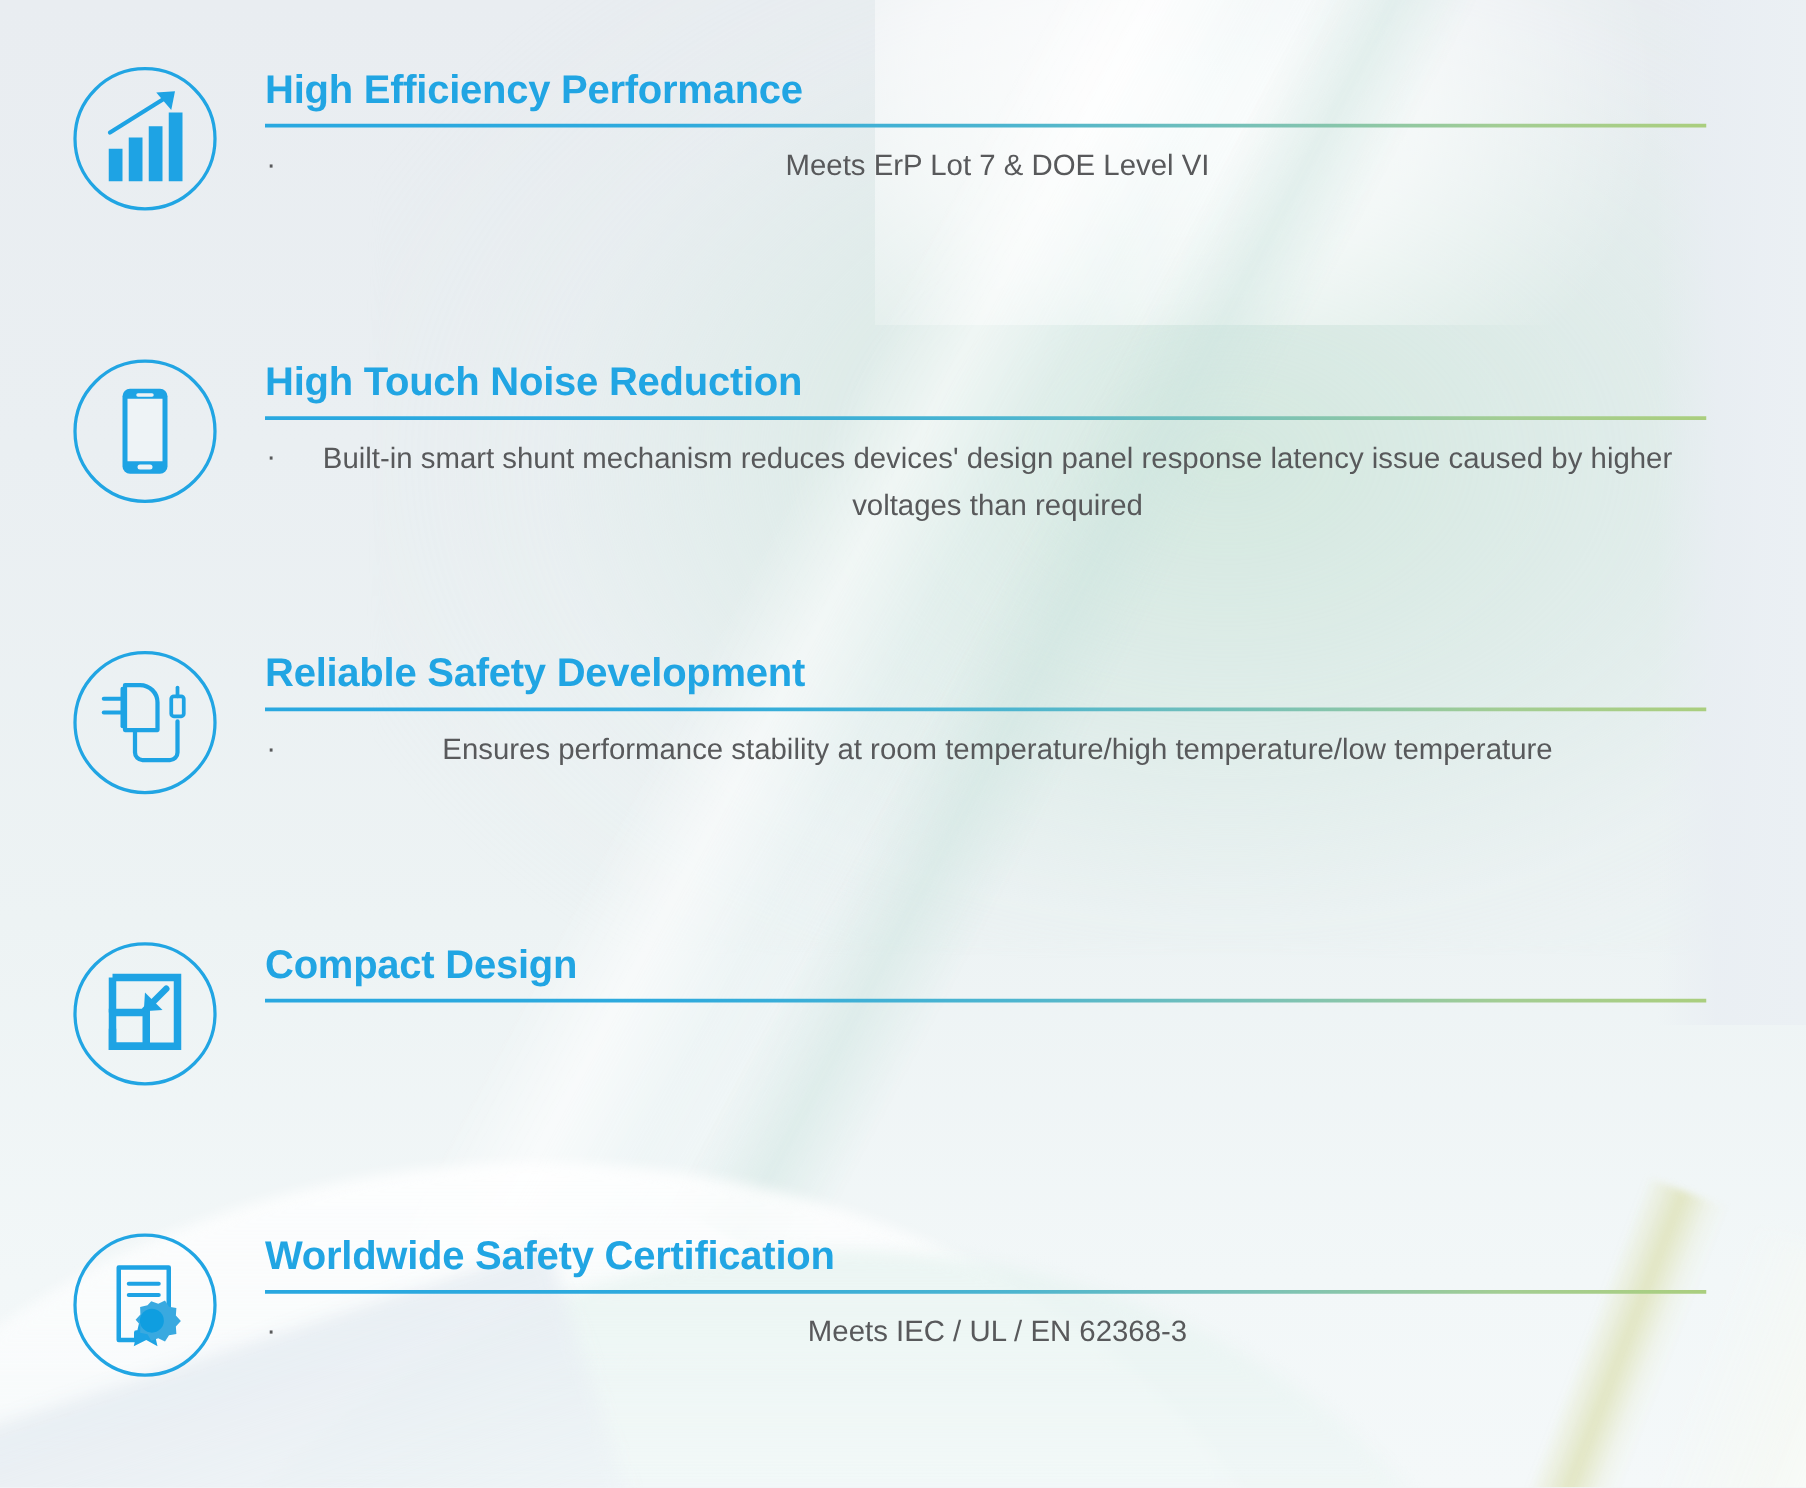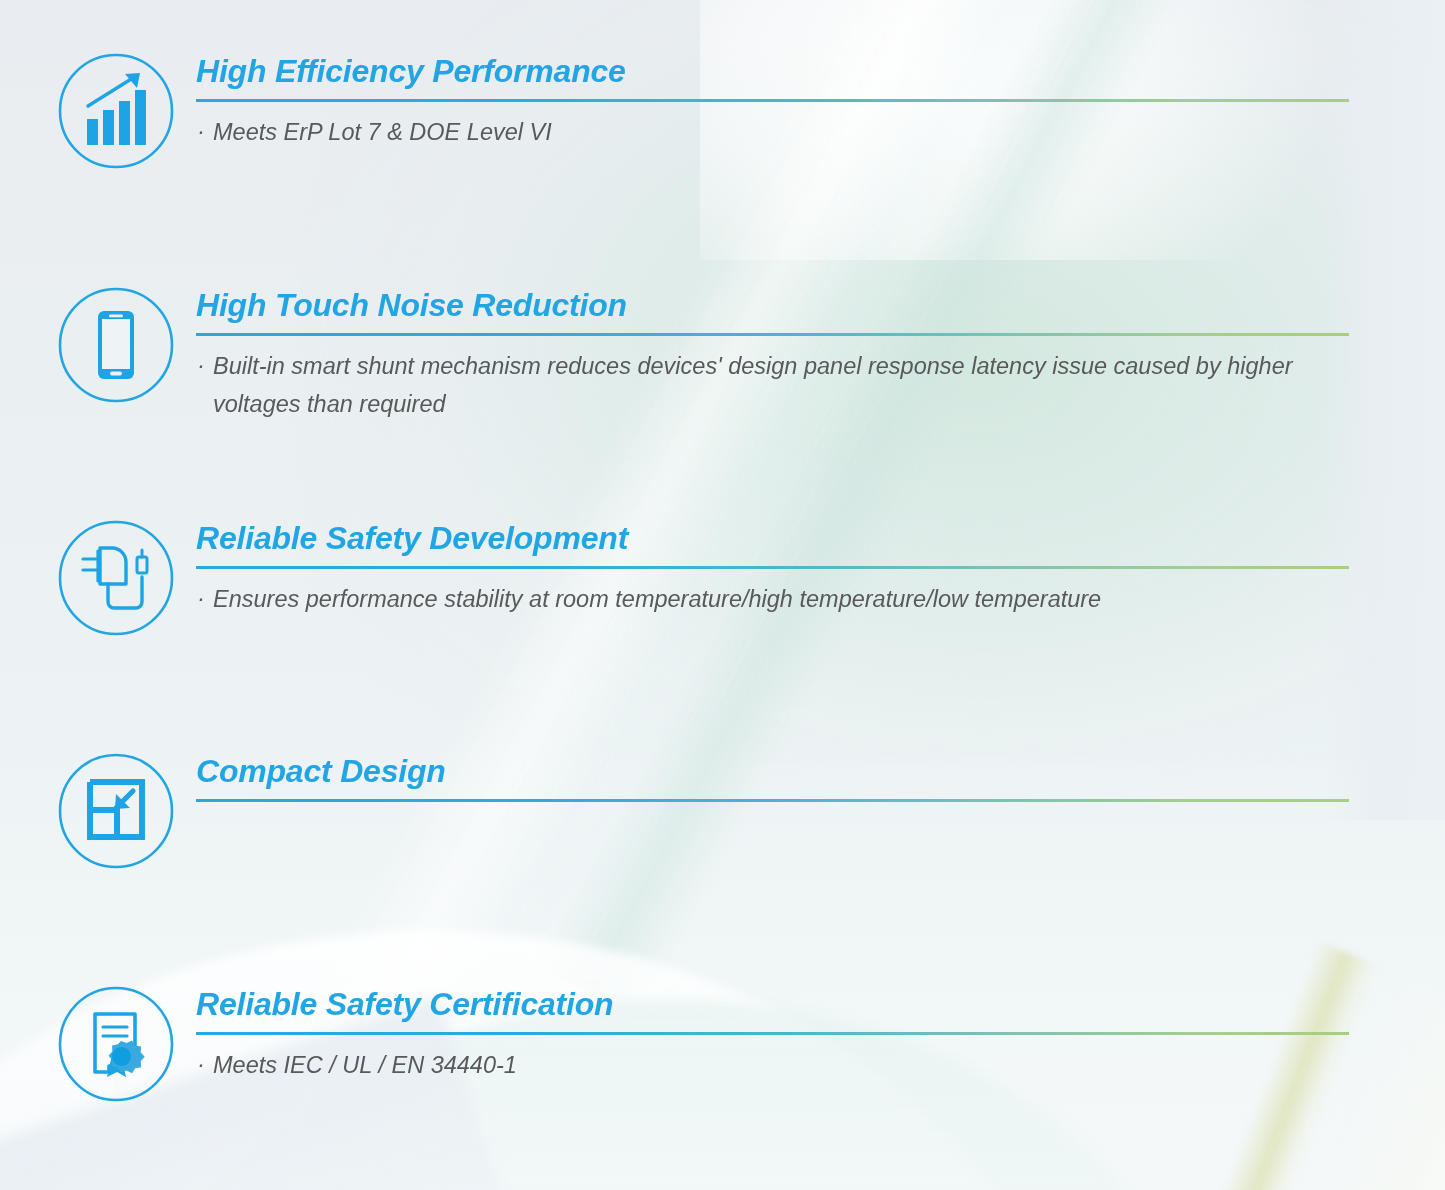--- a/index.html
+++ b/index.html
@@ -177,24 +177,23 @@
     position: absolute;
     left: 57px;
     top: 0;
     width: 118px;
     height: 118px;
   }
   .feature-icon-wrap svg { display: block; }
 
   .feature-body {
     position: absolute;
-    left: 196px;
+    left: 212px;
     top: 0;
     width: 1155px;
-    font-style: italic;
   }
 
   .feature-title {
     font-size: 32px;
     font-weight: bold;
     color: #21a5e3;
     letter-spacing: -0.2px;
     line-height: 38px;
     margin: 0;
     white-space: nowrap;
@@ -211,20 +210,21 @@
                 #7cc2b4 70%,
                 #a3cd93 86%,
                 #aace7e 100%);
   }
 
   .feature-bullets {
     margin: 0;
     padding: 0;
     list-style: none;
     margin-top: 11px;
+    text-align: center;
   }
   .feature-bullets li {
     position: relative;
     font-size: 23.5px;
     line-height: 38px;
     color: #58595b;
     padding-left: 17px;
     white-space: pre-wrap;
   }
   .feature-bullets li::before {
@@ -354,22 +354,22 @@
           <path d="M55 70 l-5 22 l10 -5 l9 5 l-5 -22 z" fill="#1ea3e4"></path>
 
           <path d="M64 56
                    l5.6 2.0 l5.4 -2.6 l3.2 5.0 l5.9 1.0 l-0.4 6.0 l4.0 4.4 l-4.0 4.4 l0.4 6.0
                    l-5.9 1.0 l-3.2 5.0 l-5.4 -2.6 l-5.6 2.0 l-3.0 -5.2 l-5.9 -1.3 l0.2 -6.0
                    l-3.8 -4.3 l3.8 -4.3 l-0.2 -6.0 l5.9 -1.3 z" fill="#39a9e0"></path>
           <circle cx="64.5" cy="71.5" r="9.6" fill="#0f9ee0"></circle>
         </svg>
       </div>
       <div class="feature-body">
-        <h2 class="feature-title">Reliable Safety Certification</h2>
+        <h2 class="feature-title">Worldwide Safety Certification</h2>
         <div class="feature-divider"></div>
         <ul class="feature-bullets">
-          <li>Meets IEC / UL / EN 34440-1</li>
+          <li>Meets IEC / UL / EN 62368-3</li>
         </ul>
       </div>
     </div>
 
   </div>
 </div>
 
 </body></html>

